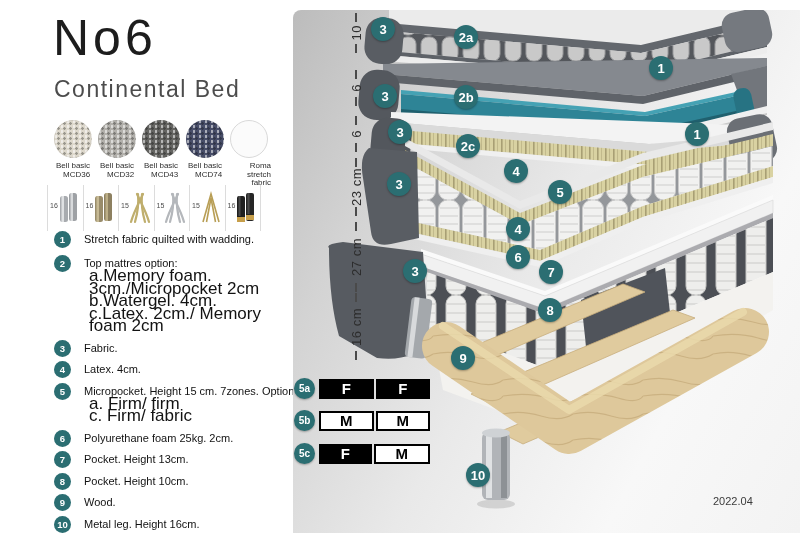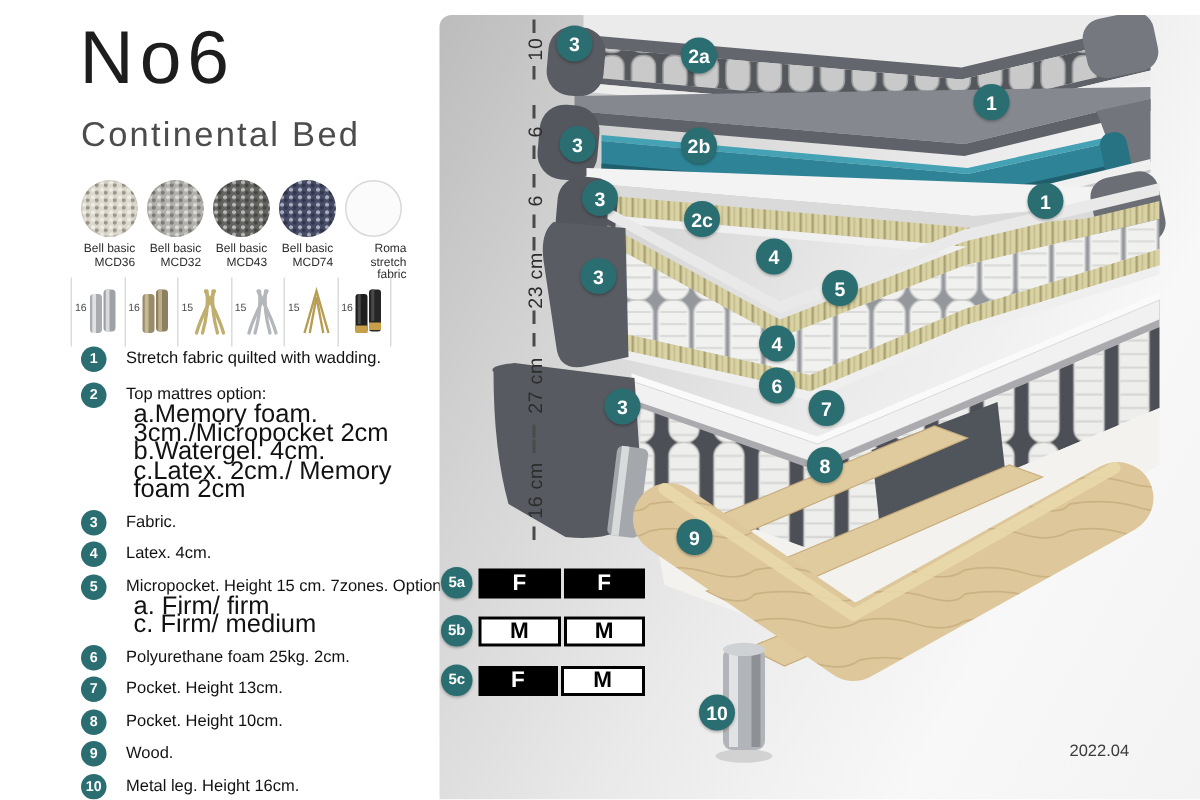--- a/index.html
+++ b/index.html
@@ -208,21 +208,21 @@
       <span class="lg-badge">4</span>
       <div class="lg-body">
         <div class="lg-text">Latex. 4cm.</div>
       </div>
     </div>
     <div class="leg-item" style="margin-bottom: 7px;">
       <span class="lg-badge">5</span>
       <div class="lg-body">
         <div class="lg-text">Micropocket. Height 15 cm. 7zones. Option:</div>
         <div class="lg-sub">a. Firm/ firm</div>
-        <div class="lg-sub">c. Firm/ medium</div>
+        <div class="lg-sub">c. Firm/ fabric</div>
       </div>
     </div>
     <div class="leg-item" style="margin-bottom: 4.5px;">
       <span class="lg-badge">6</span>
       <div class="lg-body">
         <div class="lg-text">Polyurethane foam 25kg. 2cm.</div>
       </div>
     </div>
     <div class="leg-item" style="margin-bottom: 4.5px;">
       <span class="lg-badge">7</span>

